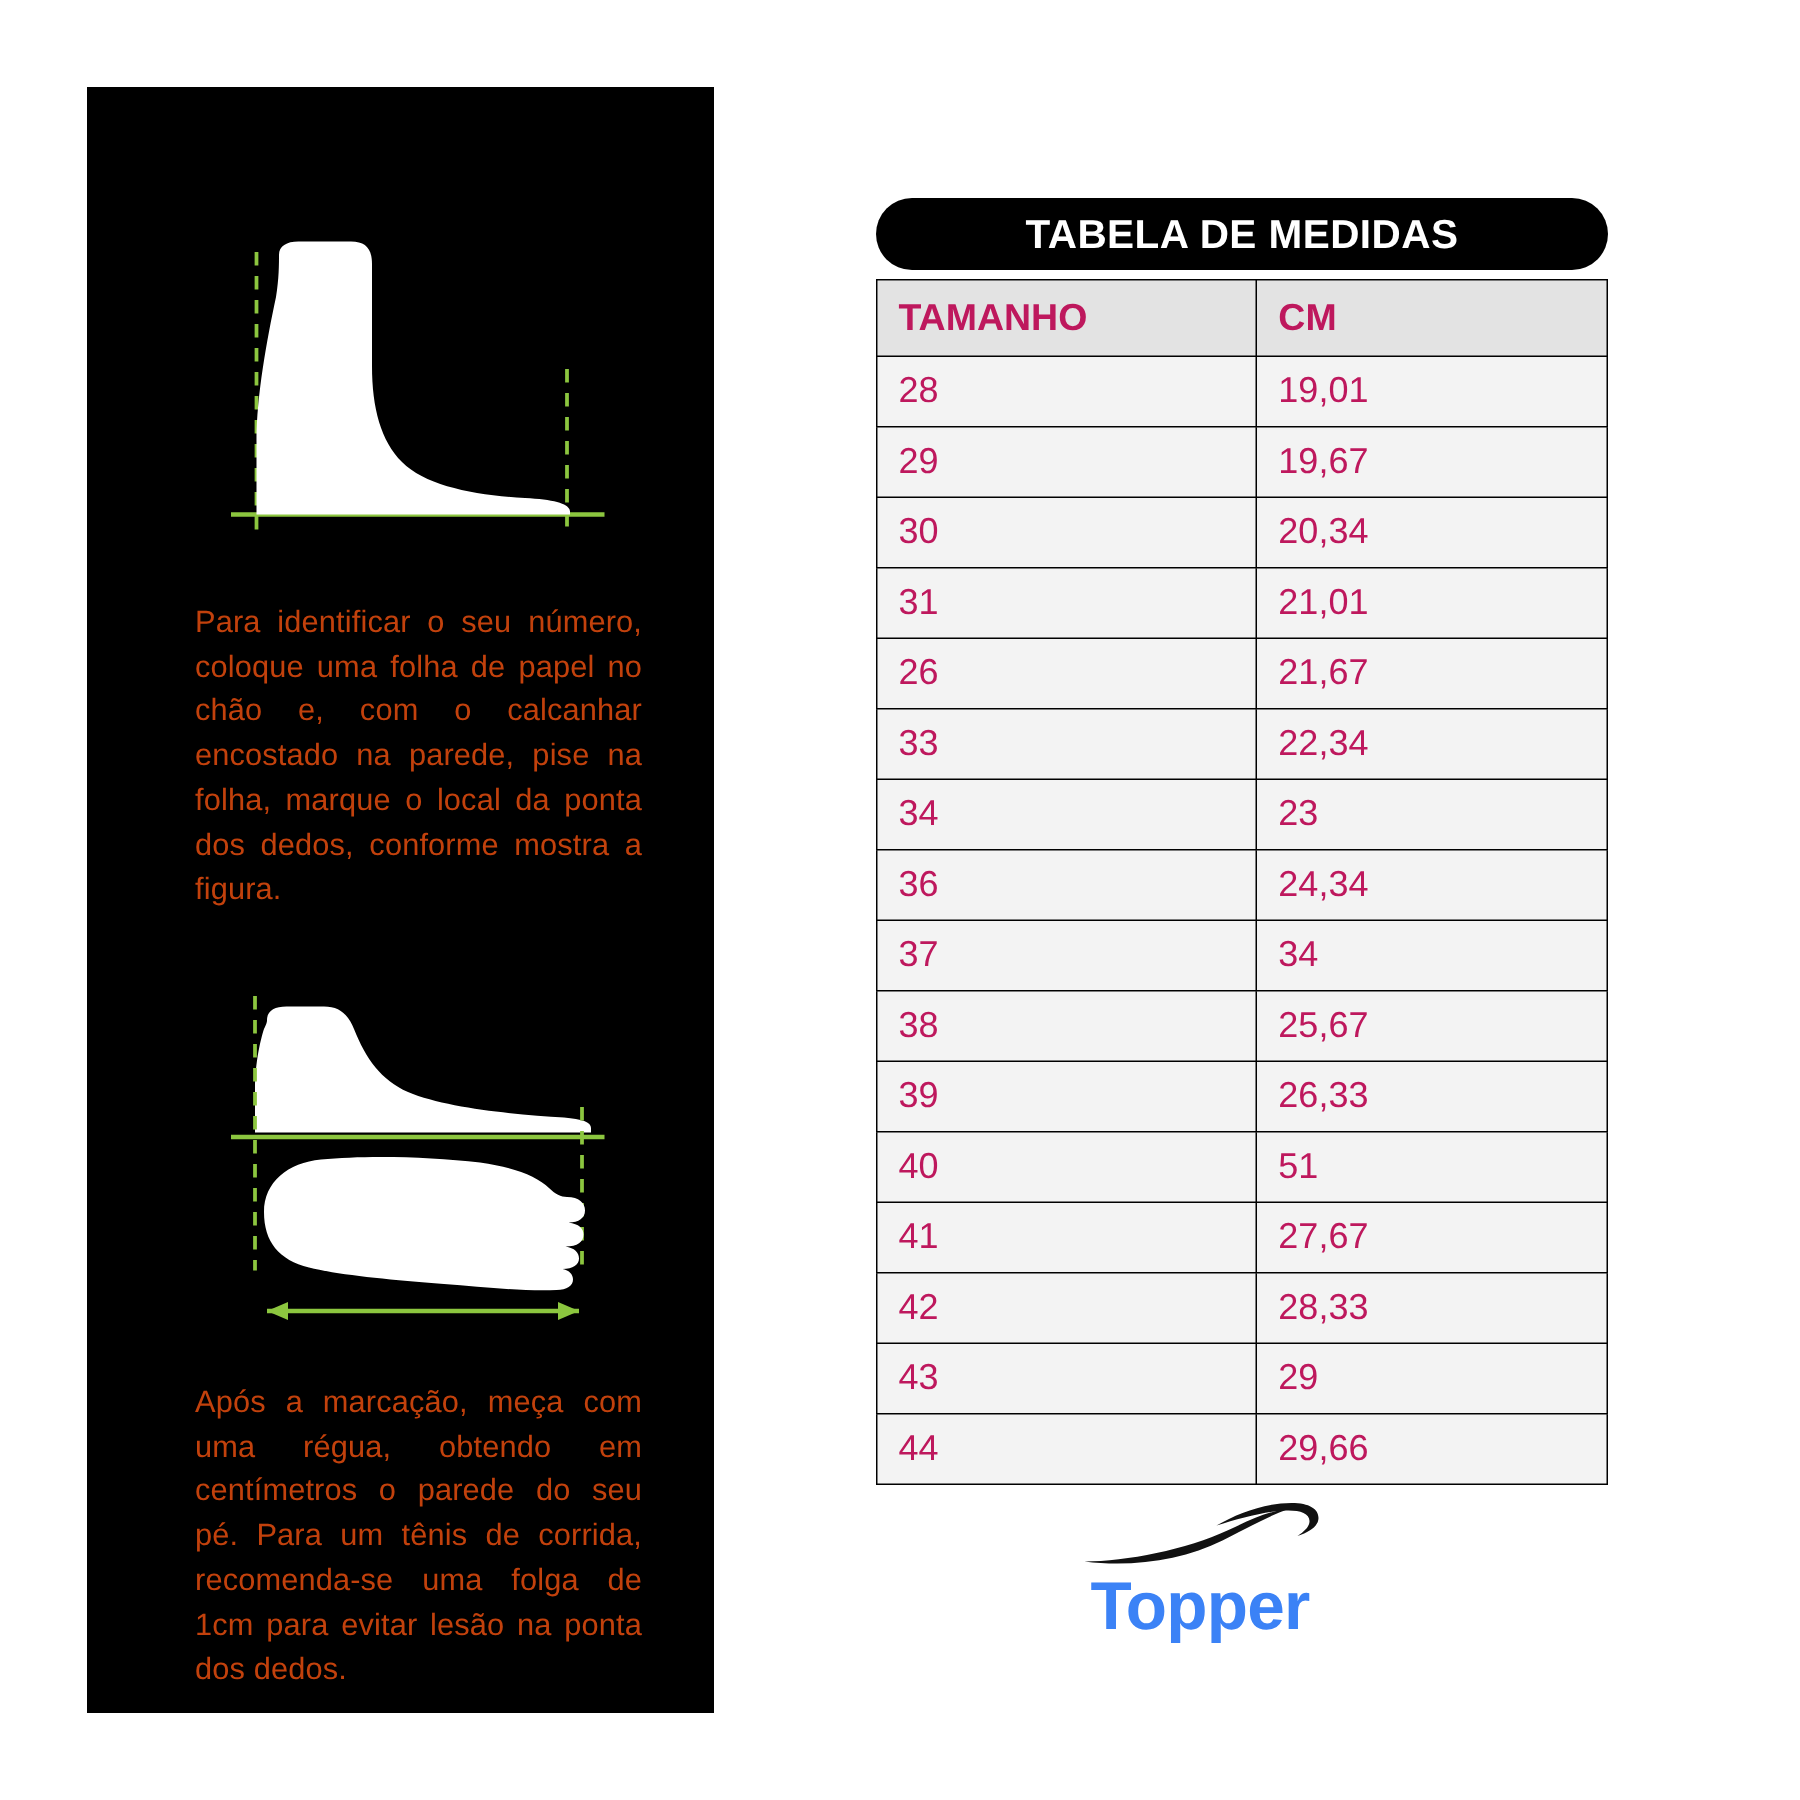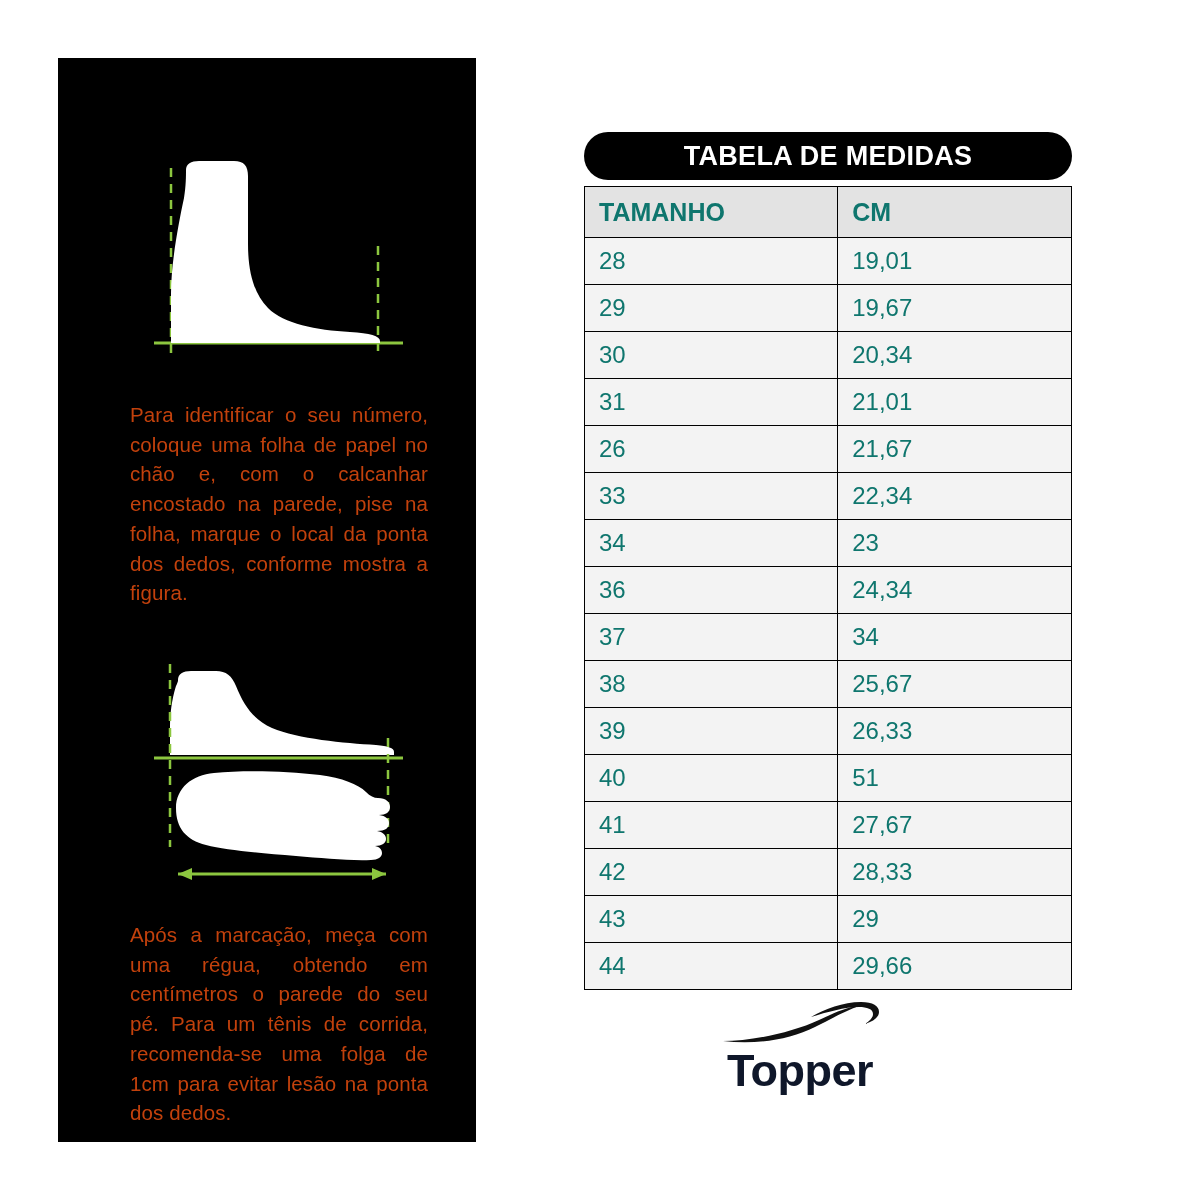--- a/index.html
+++ b/index.html
@@ -74,21 +74,21 @@
     border-collapse: collapse;
     width: 100%;
     table-layout: fixed;
   }
   table.size-table th,
   table.size-table td {
     border: 1px solid #000000;
     height: 46px;
     padding: 0 0 0 14px;
     font-size: 24px;
-    color: #0f766e;
+    color: #be185d;
     font-family: "Liberation Sans", sans-serif;
     text-align: left;
     vertical-align: middle;
     background: #f3f3f3;
   }
   table.size-table th {
     background: #e3e3e3;
     font-weight: bold;
     font-size: 25px;
     height: 50px;
@@ -105,21 +105,21 @@
     text-align: center;
   }
   .logo-mark {
     display: block;
     margin: 0 auto 2px auto;
   }
   .logo-text {
     font-family: "Liberation Sans", sans-serif;
     font-size: 45px;
     font-weight: bold;
-    color: #0f172a;
+    color: #3b82f6;
     letter-spacing: -0.5px;
     line-height: 1;
   }
 </style>
 </head>
 <body>
 
 <div class="left-panel">
 
   <div class="illus illus-1">

